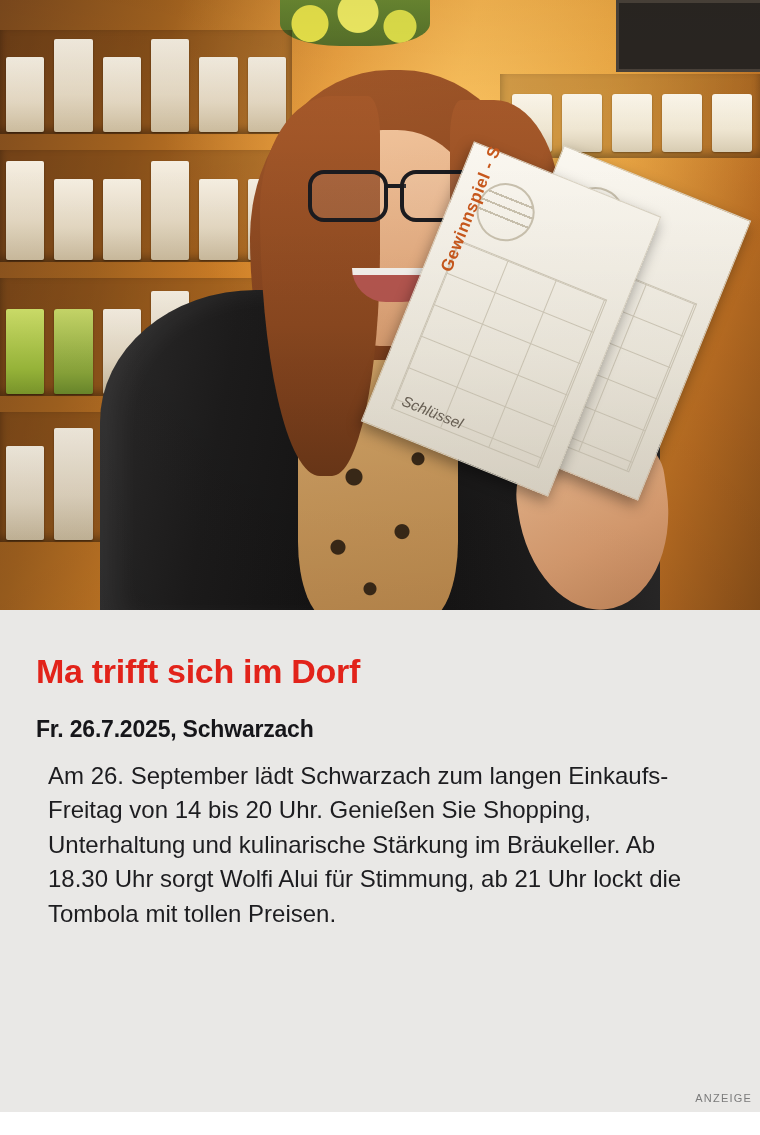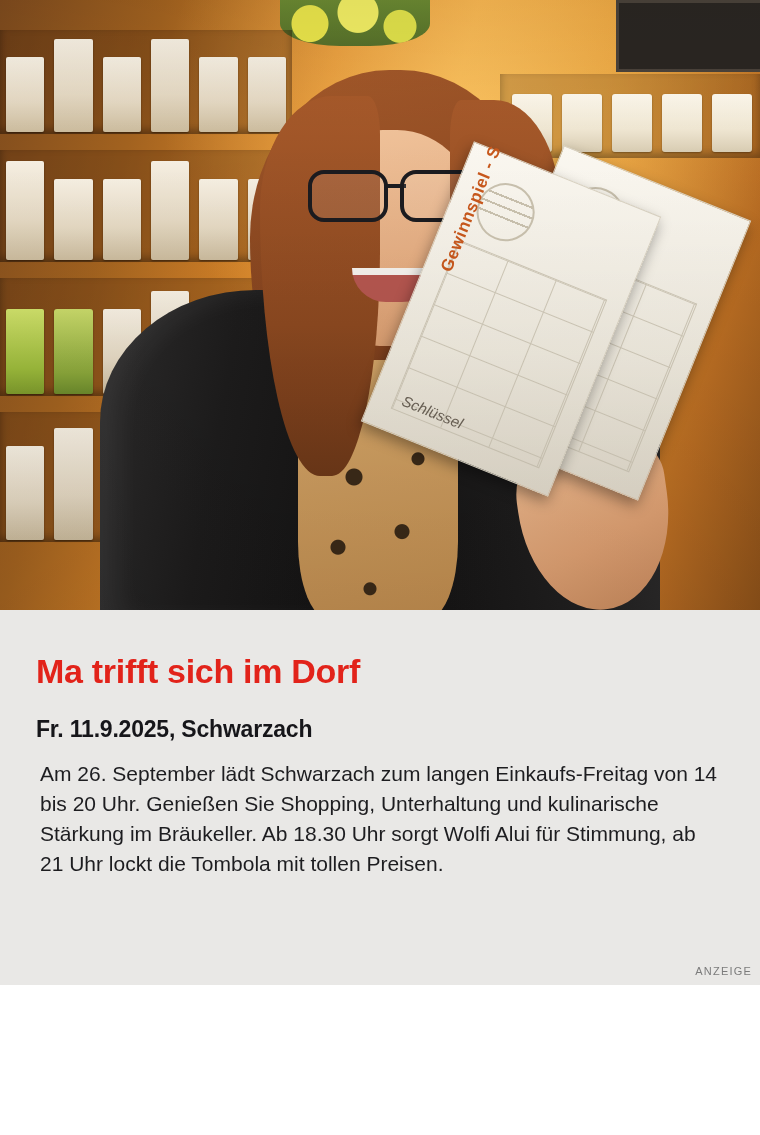--- a/index.html
+++ b/index.html
@@ -9,21 +9,21 @@
   }
   body {
     width: 760px;
     height: 1135px;
     font-family: "Liberation Sans", sans-serif;
     overflow: hidden;
   }
   .ad {
     position: relative;
     width: 760px;
-    height: 985px;
+    height: 1112px;
     background: #e9e8e6;
     display: flex;
     flex-direction: column;
   }
 
   
   .photo {
     position: relative;
     width: 760px;
     height: 610px;
@@ -241,23 +241,23 @@
     line-height: 1.05;
   }
   .subhead {
     margin: 0 0 16px 0;
     color: #16161a;
     font-size: 23px;
     font-weight: bold;
     letter-spacing: -0.2px;
   }
   .body {
-    margin: 4px;
+    margin: 12px;
     color: #1d1d20;
-    font-size: 21px;
+    font-size: 24px;
     line-height: 1.44;
   }
   .body p { margin: 0; }
   .adlabel {
     position: absolute;
     right: 8px;
     bottom: 8px;
     font-size: 11px;
     letter-spacing: 1.2px;
     color: #7b7b7b;
@@ -351,20 +351,20 @@
       <div class="grid"></div>
       <div class="logo">Schlüssel</div>
       <div class="ct">Gewinnspiel - S</div>
     </div>
 
     <div class="photo-shade"></div>
   </div>
 
   <div class="content">
     <h1 class="headline">Ma trifft sich im Dorf</h1>
-    <h2 class="subhead">Fr. 11.9.2025, Schwarzach</h2>
+    <h2 class="subhead">Fr. 26.7.2025, Schwarzach</h2>
     <div class="body">
       <p>Am 26. September lädt Schwarzach zum langen Einkaufs-Freitag von 14 bis 20 Uhr. Genießen Sie Shopping, Unterhaltung und kulinarische Stärkung im Bräukeller. Ab 18.30 Uhr sorgt Wolfi Alui für Stimmung, ab 21 Uhr lockt die Tombola mit tollen Preisen.</p>
     </div>
   </div>
 
   <div class="adlabel">ANZEIGE</div>
 </div>
 
 </body></html>

